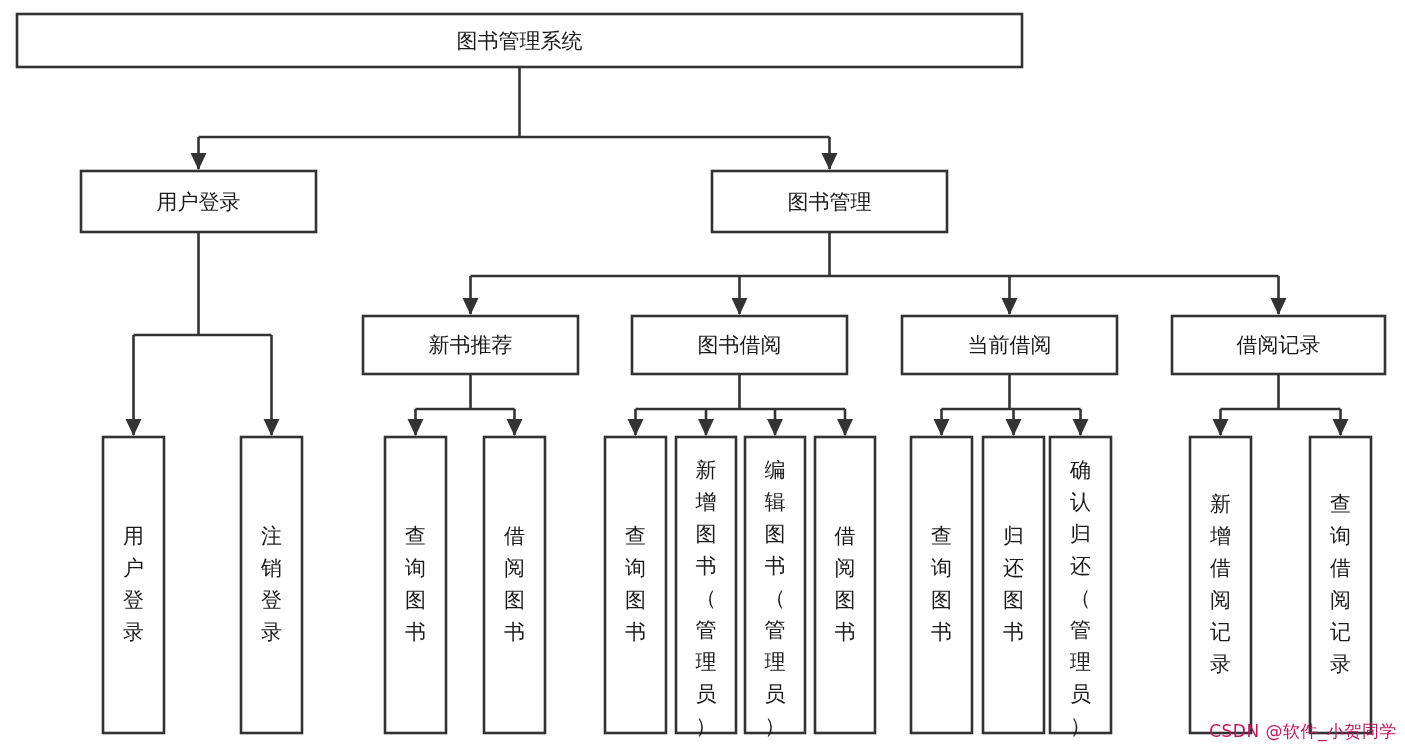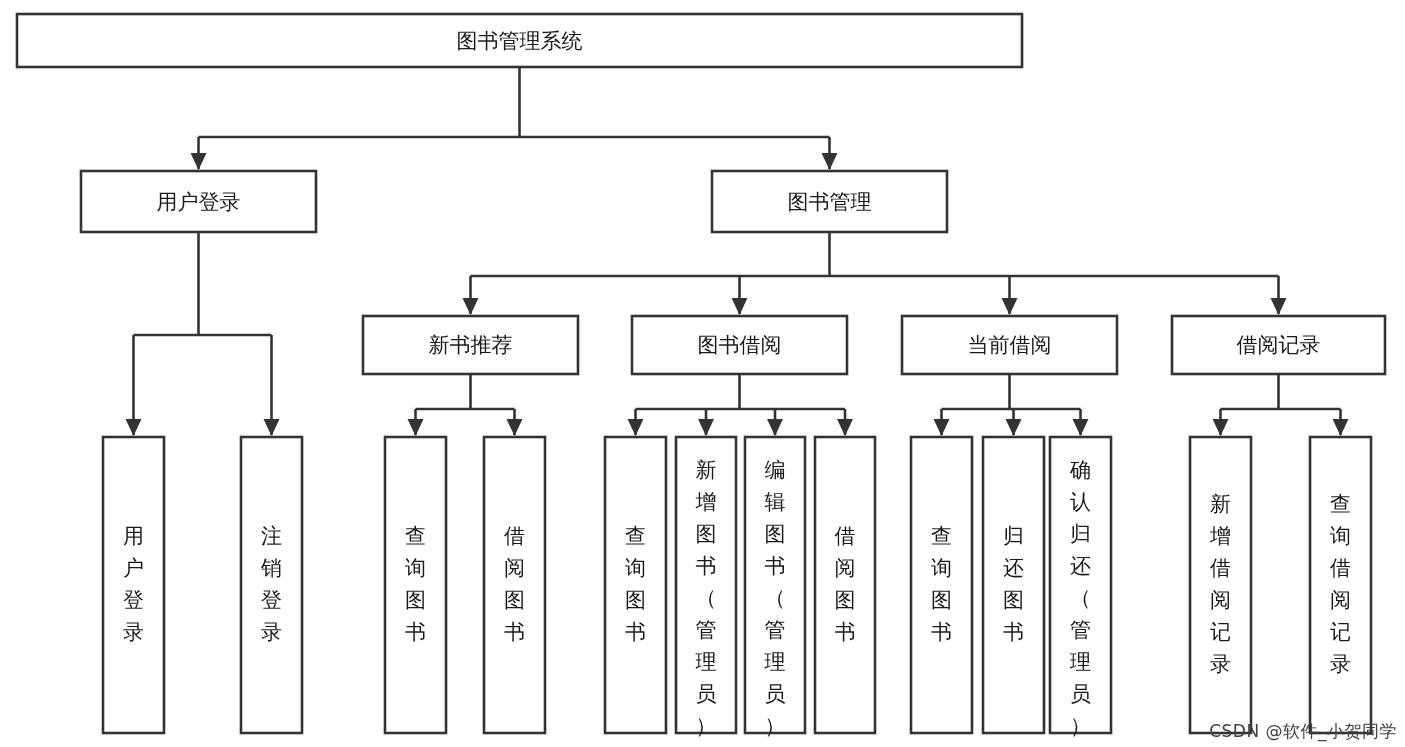--- a/index.html
+++ b/index.html
@@ -54,21 +54,21 @@
   .arrow-head {
     fill: #333333;
     stroke: none;
   }
   .watermark-text {
     position: absolute;
     right: 8px;
     bottom: 4px;
     font-family: "DejaVu Sans", "Liberation Sans", sans-serif;
     font-size: 17px;
-    color: #404040;
+    color: #be185d;
     white-space: nowrap;
     letter-spacing: 0.5px;
     pointer-events: none;
   }
 </style>
 </head>
 <body>
 
 <div id="diagram-root">
   <svg class="diagram-canvas" viewBox="0 0 1405 747" xmlns="http://www.w3.org/2000/svg">

